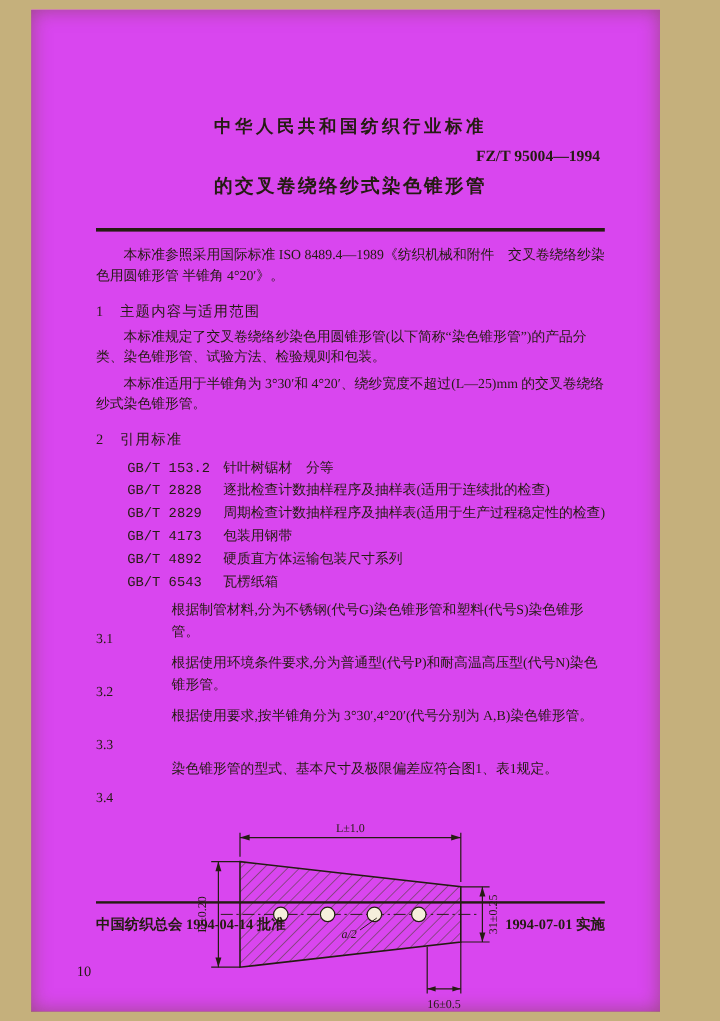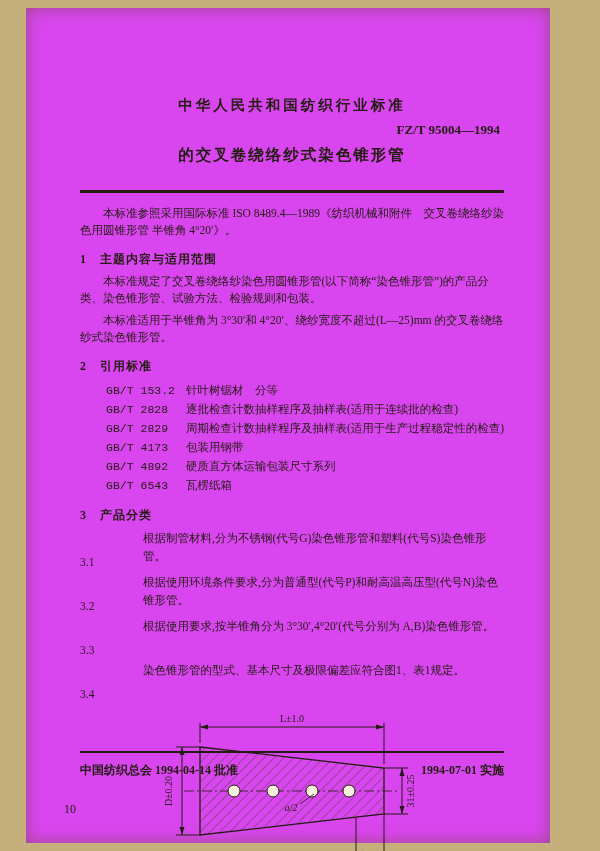--- a/index.html
+++ b/index.html
@@ -27,21 +27,21 @@
   .std-code {
     text-align:right; font-size:13px; margin-top:7px; font-weight:bold;
     padding-right:4px;
   }
   .doc-title {
     text-align:center; font-size:15.5px; font-weight:bold;
     letter-spacing:2px; margin-top:7px;
   }
   .thick-rule { height:3px; background:#241c12; margin-top:24px; }
   .intro-p { margin-top:12px; font-size:11.5px; line-height:17px; text-indent:2em; }
-  .sec-heading { font-weight:bold; font-size:12px; margin-top:12px; letter-spacing:1px; }
+  .sec-heading { font-weight:normal; font-size:12px; margin-top:12px; letter-spacing:1px; }
   p.body-p { font-size:11.5px; line-height:17px; text-indent:2em; margin-top:5px; }
   .refs { margin-top:6px; margin-left:26px; font-size:11.5px; }
   .ref-row { line-height:18px; white-space:nowrap; }
   .ref-code { display:inline-block; width:80px;font-family:Liberation Mono, monospace; }
   .clauses { margin-top:5px; }
   .clause { display:flex; font-size:11.5px; line-height:18px; margin-top:2px; }
   .clause-num { width:36px; font-weight:normal; flex:none;margin-top:24px; }
   .clause-text { flex:1;margin-left:27px; }
   .figure-wrap { margin-top:8px; text-align:center; }
   .fig-caption { font-size:11.5px; margin-top:2px; letter-spacing:2px; }
@@ -90,21 +90,20 @@
         <span class="ref-code">GB/T 4173</span><span>包装用钢带</span>
       </div>
       <div class="ref-row">
         <span class="ref-code">GB/T 4892</span><span>硬质直方体运输包装尺寸系列</span>
       </div>
       <div class="ref-row">
         <span class="ref-code">GB/T 6543</span><span>瓦楞纸箱</span>
       </div>
     </div>
 
-    <div class="sec-heading">3　产品分类</div>
     <div class="clauses">
       <div class="clause">
         <span class="clause-num">3.1</span>
         <span class="clause-text">根据制管材料,分为不锈钢(代号G)染色锥形管和塑料(代号S)染色锥形管。</span>
       </div>
       <div class="clause">
         <span class="clause-num">3.2</span>
         <span class="clause-text">根据使用环境条件要求,分为普通型(代号P)和耐高温高压型(代号N)染色锥形管。</span>
       </div>
       <div class="clause">

